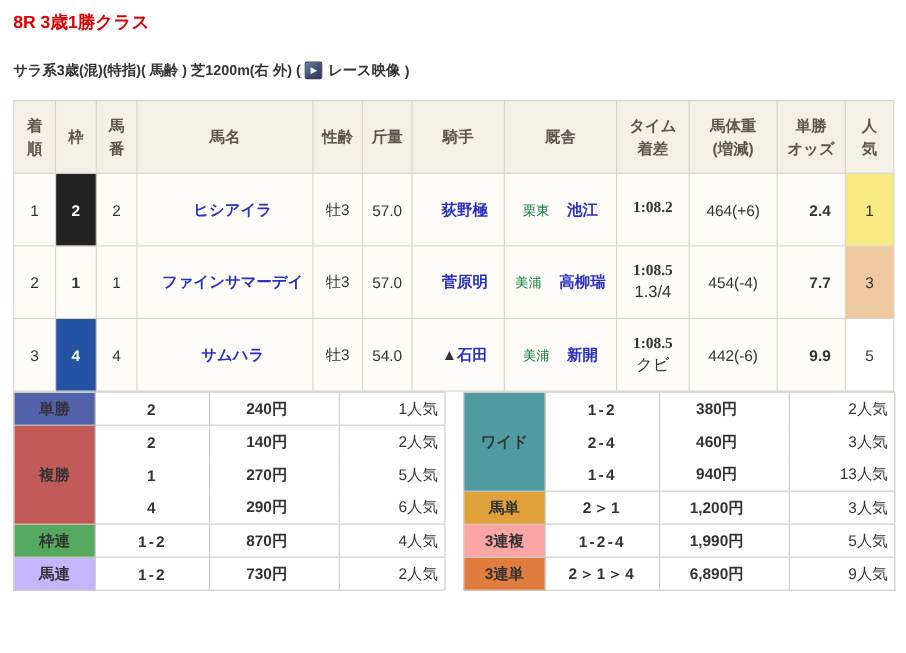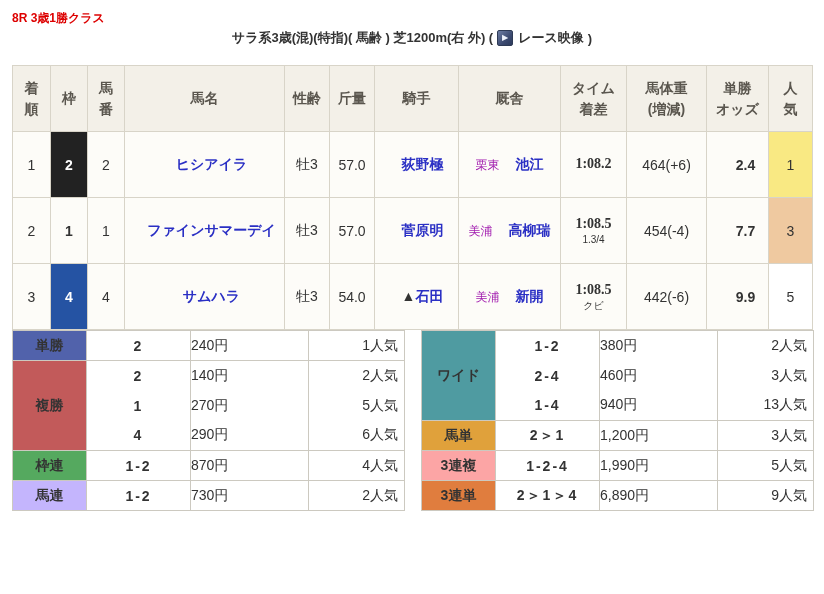--- a/index.html
+++ b/index.html
@@ -1,55 +1,55 @@
 <!DOCTYPE html>
 <html><head>
 <meta charset="utf-8">
 <style>
   * { margin:0; padding:0; box-sizing:border-box; }
   html,body { background:#ffffff; font-family:"Liberation Sans","DejaVu Sans",sans-serif; }
   .page { width:824px; height:594px; padding:8px 12px; overflow:hidden; }
 
   
-  .race-title { font-size:12px; font-weight:bold; color:#dd0000; margin:2px 0 2px 0; }
-  .race-sub { font-size:13px; font-weight:bold; color:#333; margin-bottom:18px; display:flex; align-items:center; gap:4px;justify-content:center; }
+  .race-title { font-size:16px; font-weight:bold; color:#dd0000; margin:2px 0 24px 0; }
+  .race-sub { font-size:13px; font-weight:bold; color:#333; margin-bottom:18px; display:flex; align-items:center; gap:4px; }
   .video-link { display:inline-flex; align-items:center; gap:5px; cursor:pointer; }
   .vicon { display:inline-flex; width:16px; height:16px; background:linear-gradient(135deg,#6d7da3 0%,#3c4a70 60%,#2c3a5c 100%);
            border:1px solid #2e3a55; border-radius:2px; align-items:center; justify-content:center;
            color:#eef2fb; font-size:8px; line-height:1; }
 
   
   table.results { border-collapse:collapse; table-layout:fixed; width:800px; }
   table.results th, table.results td { border:1px solid #d8d4c8; }
   table.results th { background:#f3f0e8; color:#5a564e; font-size:14px; font-weight:bold;
                      height:66px; text-align:center; vertical-align:middle; white-space:pre-line; line-height:1.5; }
   table.results td { background:#fdfcf8; color:#333; font-size:14px; height:66px;
                      text-align:center; vertical-align:middle; }
   td.cell-horse { text-align:left; padding-left:14px; }
   td.cell-jockey { text-align:left; padding-left:12px; }
   a.lnk { color:#2a2fc4; font-weight:bold; text-decoration:none; cursor:pointer; }
-  .region { font-size:12px; color:#a21caf; margin-right:16px; }
+  .region { font-size:12px; color:#15803d; margin-right:16px; }
   .time-main { font-weight:bold; line-height:1.3;font-family:Liberation Serif, serif; }
-  .time-margin { font-size:10px; line-height:1.3; }
+  .time-margin { font-size:15px; line-height:1.3; }
   .odds { font-weight:bold;padding-left:16px; }
   .mark { color:#333; font-weight:bold; }
 
   
   .detail-wrap { width:800px; text-align:right; margin:16px 0 18px 0; }
   .detail-link { font-size:14px; font-weight:bold; color:#333; text-decoration:none; cursor:pointer; }
   .detail-arrow { font-size:10px; margin-left:6px; color:#333; }
 
   
   .payout-area { display:flex; gap:16px; width:800px; }
   table.payout { border-collapse:collapse; table-layout:fixed; width:392px; border:1px solid #ccc9c0; }
   table.payout td { font-size:14px; color:#333; height:30px; vertical-align:middle; background:#fff; }
   table.payout tr.grp > td { border-top:1px solid #ccc9c0; }
   td.plabel { color:#fff; font-weight:bold; text-align:center; font-size:14px; border-right:1px solid #ccc9c0; }
   td.combo { text-align:center; font-weight:bold; letter-spacing:2px; border-right:1px solid #ccc9c0; }
-  td.amount { text-align:left; font-weight:normal; padding-right:14px; border-right:1px solid #ccc9c0;margin-left:24px; }
+  td.amount { text-align:center; font-weight:bold; padding-right:14px; border-right:1px solid #ccc9c0;margin-left:24px; }
   td.pops { text-align:right; padding-right:6px; }
 </style>
 </head>
 <body>
 
 <div class="page">
 
   <div class="race-title">8R 3歳1勝クラス</div>
 
   <div class="race-sub">

